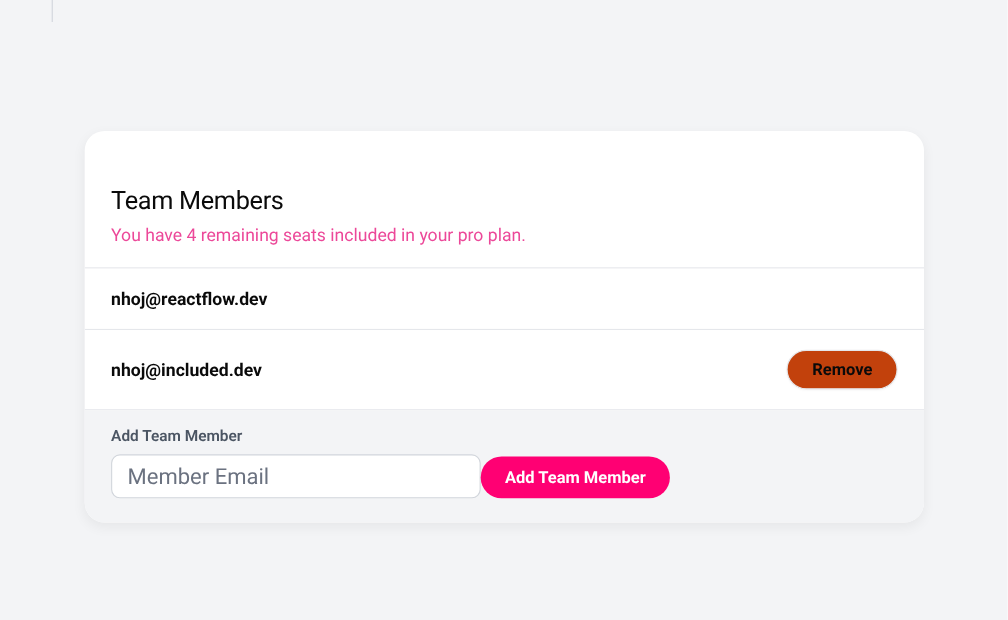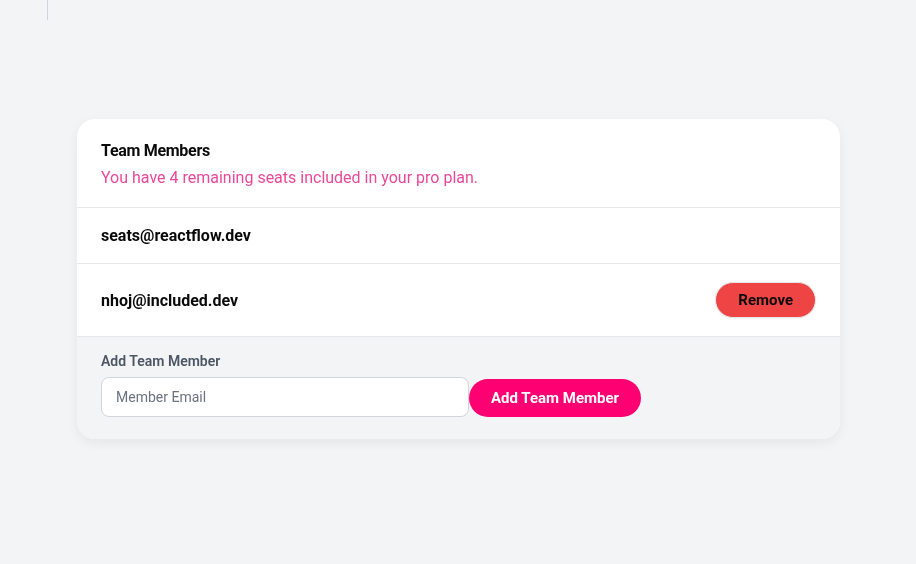--- a/index.html
+++ b/index.html
@@ -35,25 +35,26 @@
       box-shadow: 0 4px 12px rgba(0, 0, 0, 0.06);
       overflow: hidden;
     }
     
     .card-header {
       padding: 22px 24px 20px 24px;
       border-bottom: 1px solid #e5e7eb;
     }
     
     .card-title {
-      font-size: 16px;
-      font-weight: 700;
+      font-size: 23px;
+      font-weight: 400;
       color: #0a0a0a;
       letter-spacing: -0.3px;
       margin-bottom: 8px;
+      margin-top: 28px;
     }
     
     .card-subtitle {
       font-size: 16px;
       color: #ec4899;
       font-weight: 400;
     }
     
     .member-row {
       display: flex;
@@ -63,21 +64,21 @@
       border-bottom: 1px solid #e5e7eb;
     }
     
     .member-email {
       font-size: 16px;
       font-weight: 700;
       color: #0a0a0a;
     }
     
     .remove-button {
-      background: #ef4444;
+      background: #c2410c;
       border: 1px solid #e5e7eb;
       border-radius: 999px;
       padding: 8px 22px;
       font-size: 15px;
       font-weight: 700;
       color: #0a0a0a;
       cursor: pointer;
       font-family: inherit;
       box-shadow: 0 1px 2px rgba(0,0,0,0.04);
     }
@@ -95,26 +96,26 @@
     }
     
     .add-label {
       font-size: 14px;
       font-weight: 600;
       color: #4b5563;
       margin-bottom: 8px;
     }
     
     .email-input {
-      width: 368px;
+      width: 336px;
       height: 40px;
       border: 1px solid #d1d5db;
       border-radius: 8px;
       padding: 0 14px;
-      font-size: 14px;
+      font-size: 20px;
       color: #1f2937;
       background: #ffffff;
       font-family: inherit;
       outline: none;
     }
     
     .email-input::placeholder {
       color: #6b7280;
     }
     
@@ -136,21 +137,21 @@
 <div class="top-border"></div>
 
 <div class="card">
 
   <div class="card-header">
     <h2 class="card-title">Team Members</h2>
     <p class="card-subtitle">You have 4 remaining seats included in your pro plan.</p>
   </div>
 
   <div class="member-row">
-    <span class="member-email">seats@reactflow.dev</span>
+    <span class="member-email">nhoj@reactflow.dev</span>
   </div>
 
   <div class="member-row">
     <span class="member-email">nhoj@included.dev</span>
     <button class="remove-button">Remove</button>
   </div>
 
   <div class="add-section">
     <div class="add-left">
       <label class="add-label">Add Team Member</label>

